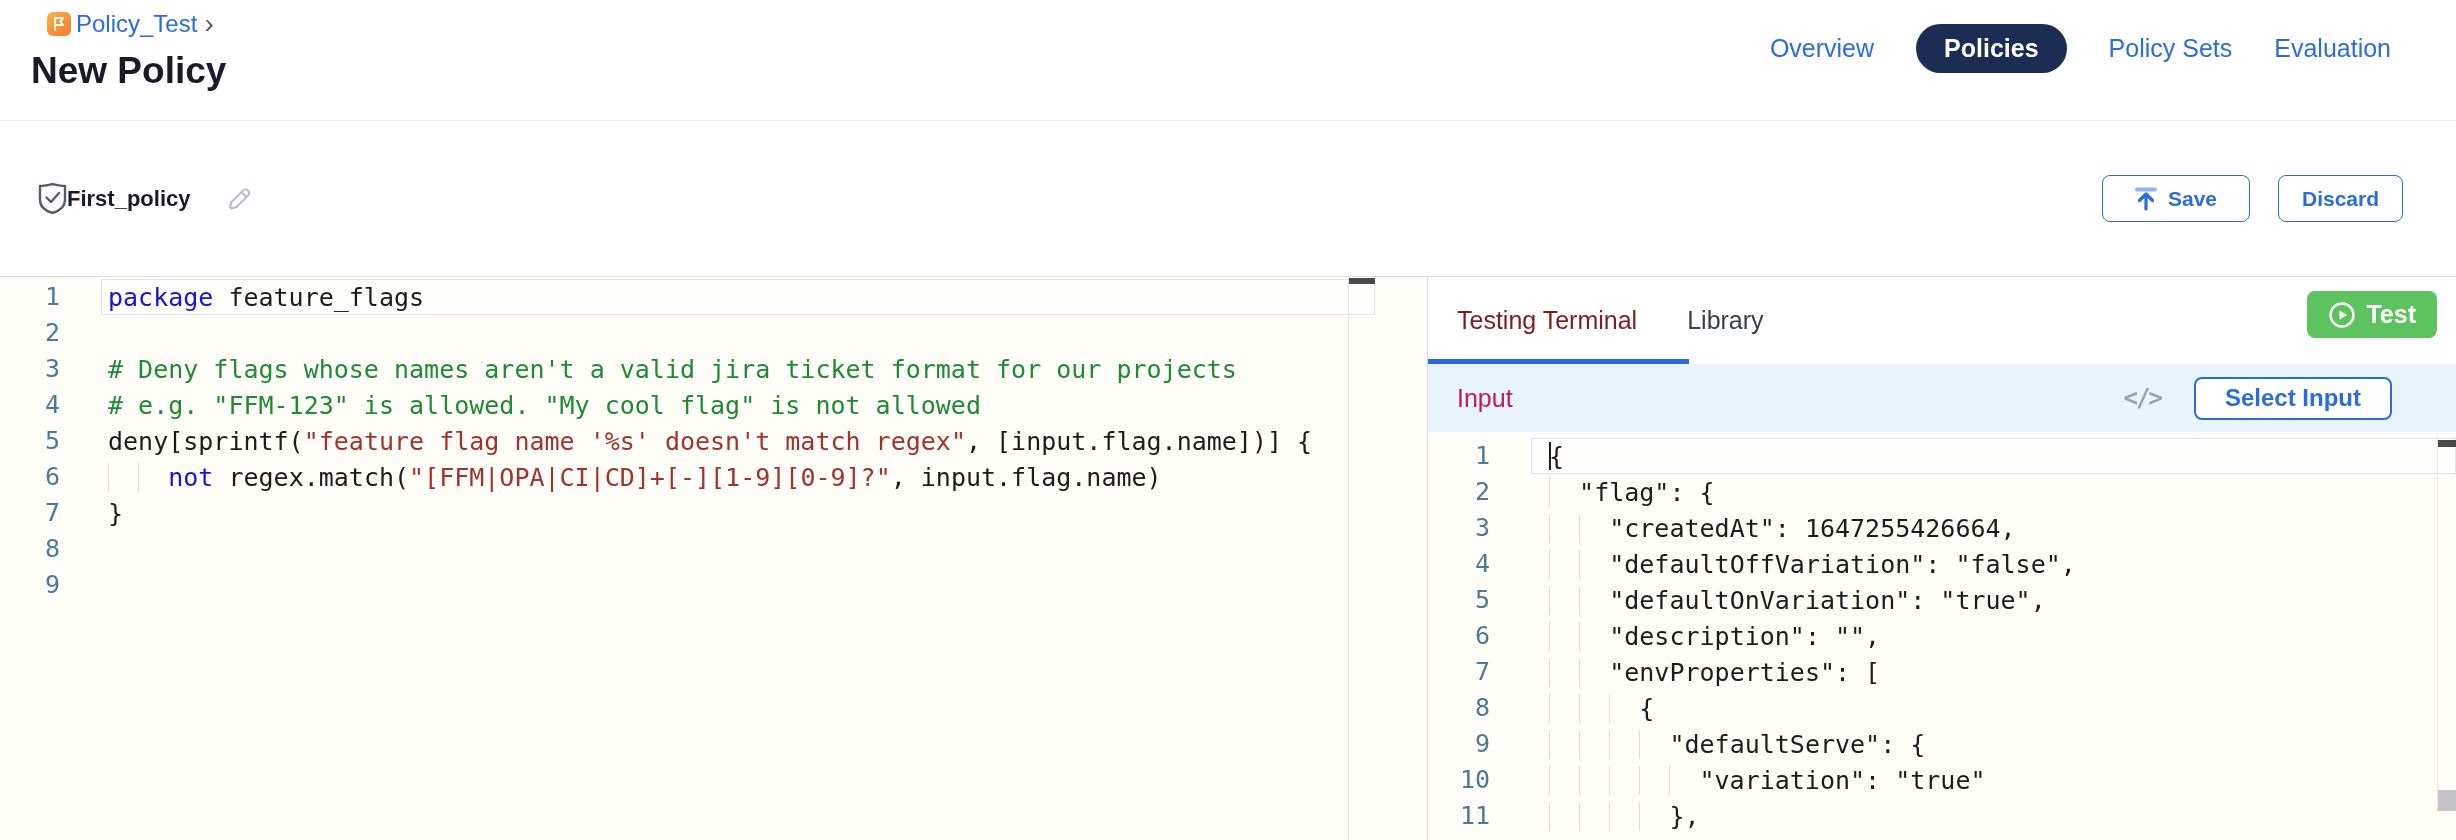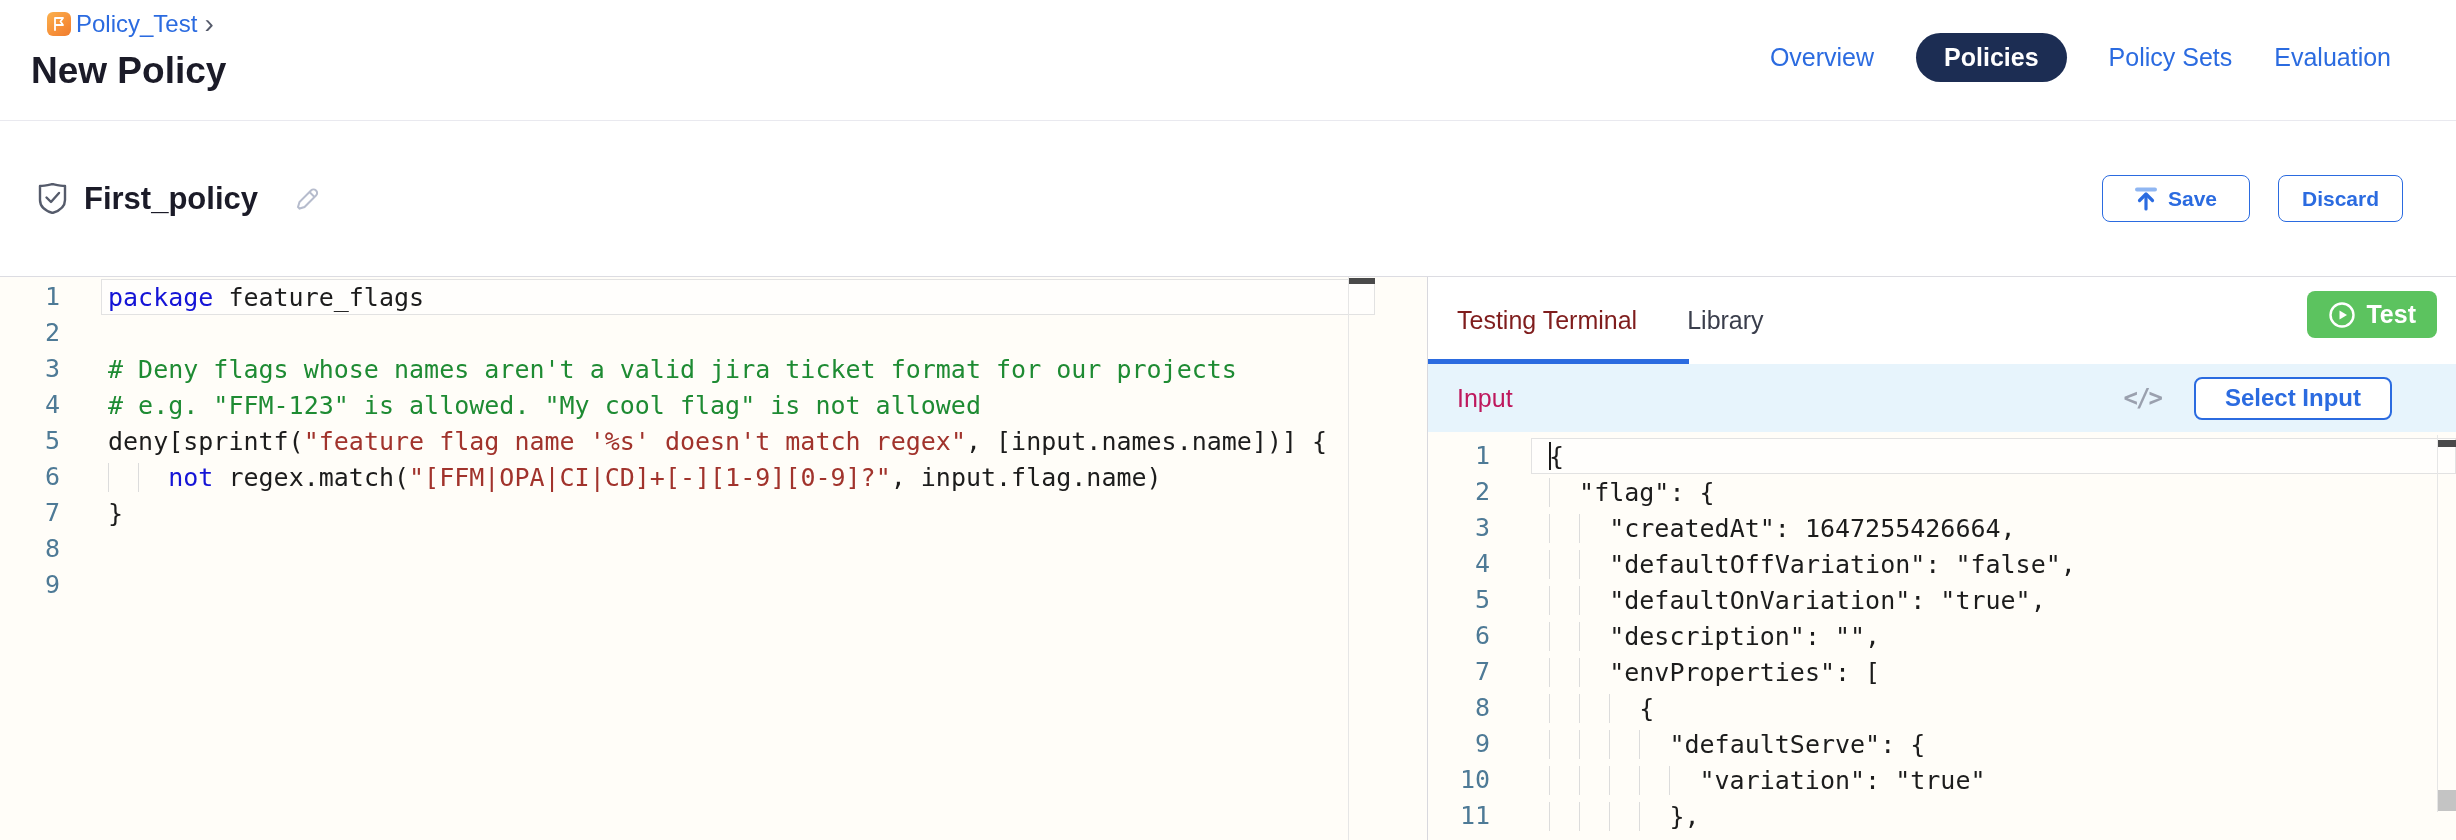--- a/index.html
+++ b/index.html
@@ -12,28 +12,28 @@
   
   .hdr{ position:absolute; top:0; left:0; right:0; height:121px; background:#fff;
         border-bottom:1px solid #e9e9ef; }
   .bc-row{ position:absolute; left:47px; top:10px; display:flex; align-items:center; gap:5px; }
   .bc-icon{ width:24px; height:24px; border-radius:6px;
             background:linear-gradient(140deg,#fbb14e 0%,#f58a35 70%,#ef7d2f 100%);
             display:flex; align-items:center; justify-content:center; }
   .bc-link{ font-size:24px; color:#2b6be0; text-decoration:none; cursor:pointer; }
   .bc-chev{ font-size:28px; color:#565b6b; line-height:24px; margin-left:2px; }
   .page-title{ position:absolute; left:31px; top:50px; font-size:37px; font-weight:700; color:#1b1b28; }
-  .nav{ position:absolute; right:65px; top:33px; height:48px; display:flex; align-items:center; gap:42px; }
+  .nav{ position:absolute; right:65px; top:24px; height:48px; display:flex; align-items:center; gap:42px; }
   .nav a{ font-size:25px; font-weight:500; color:#2b6be0; text-decoration:none; cursor:pointer; white-space:nowrap; }
   .nav a.pill{ background:#1c2d53; color:#fff; border-radius:26px; padding:10px 28px; font-weight:600; }
 
   
   .toolbar{ position:absolute; top:121px; left:0; right:0; height:155px; background:#fff;
             display:flex; align-items:center; padding:0 53px 0 38px; }
-  .policy-name{ font-size:31px; font-weight:700; color:#1b1b28; margin-left:17px; }
+  .policy-name{ font-size:22px; font-weight:700; color:#1b1b28; }
   .edit-ic{ margin-left:33px; cursor:pointer; display:flex; }
   .btn{ display:flex; align-items:center; justify-content:center; gap:11px; height:47px;
         border:1.5px solid #2b6be0; border-radius:8px; background:#fff; color:#2b6be0;
         font-family:"Liberation Sans",sans-serif; font-size:21px; font-weight:600; cursor:pointer; }
   .btn-save{ width:148px; margin-left:auto; }
   .btn-discard{ width:125px; margin-left:28px; }
 
   
   .content{ position:absolute; top:276px; left:0; right:0; bottom:0;
             background:#fffdf8; border-top:1px solid #dcdce2; }
@@ -147,21 +147,21 @@
         <div class="cl">
           <span class="ln">3</span>
           <span class="lc"><span class="cm"># Deny flags whose names aren't a valid jira ticket format for our projects</span></span>
         </div>
         <div class="cl">
           <span class="ln">4</span>
           <span class="lc"><span class="cm"># e.g. "FFM-123" is allowed. "My cool flag" is not allowed</span></span>
         </div>
         <div class="cl">
           <span class="ln">5</span>
-          <span class="lc"><span class="pl">deny[sprintf(</span><span class="str">"feature flag name '%s' doesn't match regex"</span><span class="pl">, [input.names.name])] {</span></span>
+          <span class="lc"><span class="pl">deny[sprintf(</span><span class="str">"feature flag name '%s' doesn't match regex"</span><span class="pl">, [input.flag.name])] {</span></span>
         </div>
         <div class="cl">
           <span class="ln">6</span>
           <span class="lc"><span class="ind">    </span><span class="kw">not</span><span class="pl"> regex.match(</span><span class="str">"[FFM|OPA|CI|CD]+[-][1-9][0-9]?"</span><span class="pl">, input.flag.name)</span></span>
         </div>
         <div class="cl">
           <span class="ln">7</span>
           <span class="lc"><span class="pl">}</span></span>
         </div>
         <div class="cl">

